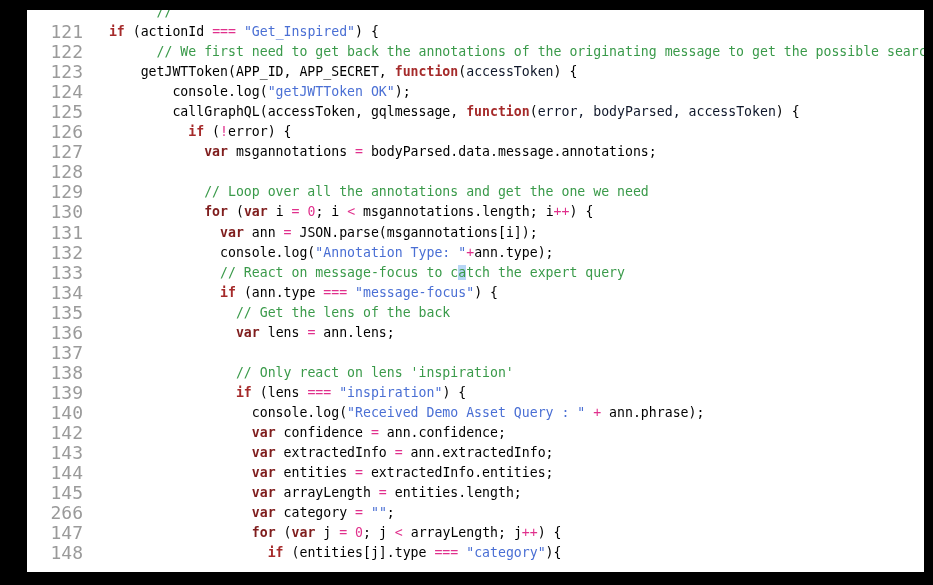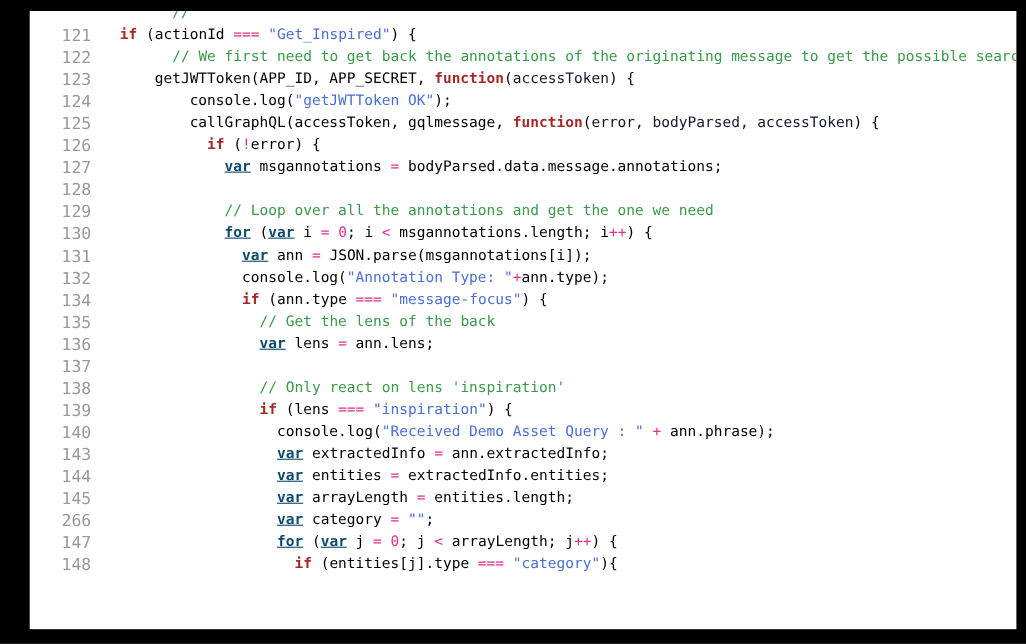--- a/index.html
+++ b/index.html
@@ -47,35 +47,35 @@
     font-size: 13.2px;
     font-family: "DejaVu Sans Mono", monospace;
     letter-spacing: 0px;
   }
   .gutter {
     display: inline-block;
     width: 56px;
     padding-right: 10px;
     text-align: right;
     color: #9a9a9a;
-    font-size: 15px;
+    font-size: 18px;
     font-family: "DejaVu Sans Mono", monospace;
     -webkit-user-select: none;
     user-select: none;
     vertical-align: top;
   }
   .code-text {
     display: inline-block;
     vertical-align: top;
     color: #000000;
   }
   
   .t-plain    { color: #000000; }
   .t-kw       { color: #a52a2a; font-weight: bold; }
-  .t-kwvar    { color: #0c4a6e; font-weight: bold; text-decoration: underline; }
+  .t-kwvar    { color: #7f1d1d; font-weight: bold; }
   .t-str      { color: #4a6fd4; }
   .t-com      { color: #3a9a4a; }
   .t-op       { color: #e0308c; }
   .t-param    { color: #0f172a; }
   .t-num      { color: #e0308c; }
   .cursor-sel { background: #b7d6f5; }
   
   #right-mask {
     position: absolute;
     right: 0;
@@ -96,27 +96,29 @@
         <div class="code-line"><span class="gutter">123</span><span class="code-text"><span class="t-plain">      getJWTToken(APP_ID, APP_SECRET, </span><span class="t-kw">function</span><span class="t-plain">(</span><span class="t-param">accessToken</span><span class="t-plain">) {</span></span></div>
         <div class="code-line"><span class="gutter">124</span><span class="code-text"><span class="t-plain">          console.log(</span><span class="t-str">"getJWTToken OK"</span><span class="t-plain">);</span></span></div>
         <div class="code-line"><span class="gutter">125</span><span class="code-text"><span class="t-plain">          callGraphQL(accessToken, gqlmessage, </span><span class="t-kw">function</span><span class="t-plain">(</span><span class="t-param">error, bodyParsed, accessToken</span><span class="t-plain">) {</span></span></div>
         <div class="code-line"><span class="gutter">126</span><span class="code-text"><span class="t-plain">            </span><span class="t-kw">if</span><span class="t-plain"> (</span><span class="t-op">!</span><span class="t-plain">error) {</span></span></div>
         <div class="code-line"><span class="gutter">127</span><span class="code-text"><span class="t-plain">              </span><span class="t-kwvar">var</span><span class="t-plain"> msgannotations </span><span class="t-op">=</span><span class="t-plain"> bodyParsed.data.message.annotations;</span></span></div>
         <div class="code-line"><span class="gutter">128</span><span class="code-text"> </span></div>
         <div class="code-line"><span class="gutter">129</span><span class="code-text"><span class="t-plain">              </span><span class="t-com">// Loop over all the annotations and get the one we need</span></span></div>
         <div class="code-line"><span class="gutter">130</span><span class="code-text"><span class="t-plain">              </span><span class="t-kwvar">for</span><span class="t-plain"> (</span><span class="t-kwvar">var</span><span class="t-plain"> i </span><span class="t-op">=</span><span class="t-plain"> </span><span class="t-num">0</span><span class="t-plain">; i </span><span class="t-op">&lt;</span><span class="t-plain"> msgannotations.length; i</span><span class="t-op">++</span><span class="t-plain">) {</span></span></div>
         <div class="code-line"><span class="gutter">131</span><span class="code-text"><span class="t-plain">                </span><span class="t-kwvar">var</span><span class="t-plain"> ann </span><span class="t-op">=</span><span class="t-plain"> JSON.parse(msgannotations[i]);</span></span></div>
         <div class="code-line"><span class="gutter">132</span><span class="code-text"><span class="t-plain">                console.log(</span><span class="t-str">"Annotation Type: "</span><span class="t-op">+</span><span class="t-plain">ann.type);</span></span></div>
+        <div class="code-line"><span class="gutter">133</span><span class="code-text"><span class="t-plain">                </span><span class="t-com">// React on message-focus to c</span><span class="t-com cursor-sel">a</span><span class="t-com">tch the expert query</span></span></div>
         <div class="code-line"><span class="gutter">134</span><span class="code-text"><span class="t-plain">                </span><span class="t-kw">if</span><span class="t-plain"> (ann.type </span><span class="t-op">===</span><span class="t-plain"> </span><span class="t-str">"message-focus"</span><span class="t-plain">) {</span></span></div>
         <div class="code-line"><span class="gutter">135</span><span class="code-text"><span class="t-plain">                  </span><span class="t-com">// Get the lens of the back</span></span></div>
         <div class="code-line"><span class="gutter">136</span><span class="code-text"><span class="t-plain">                  </span><span class="t-kwvar">var</span><span class="t-plain"> lens </span><span class="t-op">=</span><span class="t-plain"> ann.lens;</span></span></div>
         <div class="code-line"><span class="gutter">137</span><span class="code-text"> </span></div>
         <div class="code-line"><span class="gutter">138</span><span class="code-text"><span class="t-plain">                  </span><span class="t-com">// Only react on lens 'inspiration'</span></span></div>
         <div class="code-line"><span class="gutter">139</span><span class="code-text"><span class="t-plain">                  </span><span class="t-kw">if</span><span class="t-plain"> (lens </span><span class="t-op">===</span><span class="t-plain"> </span><span class="t-str">"inspiration"</span><span class="t-plain">) {</span></span></div>
         <div class="code-line"><span class="gutter">140</span><span class="code-text"><span class="t-plain">                    console.log(</span><span class="t-str">"Received Demo Asset Query : "</span><span class="t-plain"> </span><span class="t-op">+</span><span class="t-plain"> ann.phrase);</span></span></div>
+        <div class="code-line"><span class="gutter">142</span><span class="code-text"><span class="t-plain">                    </span><span class="t-kwvar">var</span><span class="t-plain"> confidence </span><span class="t-op">=</span><span class="t-plain"> ann.confidence;</span></span></div>
         <div class="code-line"><span class="gutter">143</span><span class="code-text"><span class="t-plain">                    </span><span class="t-kwvar">var</span><span class="t-plain"> extractedInfo </span><span class="t-op">=</span><span class="t-plain"> ann.extractedInfo;</span></span></div>
         <div class="code-line"><span class="gutter">144</span><span class="code-text"><span class="t-plain">                    </span><span class="t-kwvar">var</span><span class="t-plain"> entities </span><span class="t-op">=</span><span class="t-plain"> extractedInfo.entities;</span></span></div>
         <div class="code-line"><span class="gutter">145</span><span class="code-text"><span class="t-plain">                    </span><span class="t-kwvar">var</span><span class="t-plain"> arrayLength </span><span class="t-op">=</span><span class="t-plain"> entities.length;</span></span></div>
         <div class="code-line"><span class="gutter">266</span><span class="code-text"><span class="t-plain">                    </span><span class="t-kwvar">var</span><span class="t-plain"> category </span><span class="t-op">=</span><span class="t-plain"> </span><span class="t-str">""</span><span class="t-plain">;</span></span></div>
         <div class="code-line"><span class="gutter">147</span><span class="code-text"><span class="t-plain">                    </span><span class="t-kwvar">for</span><span class="t-plain"> (</span><span class="t-kwvar">var</span><span class="t-plain"> j </span><span class="t-op">=</span><span class="t-plain"> </span><span class="t-num">0</span><span class="t-plain">; j </span><span class="t-op">&lt;</span><span class="t-plain"> arrayLength; j</span><span class="t-op">++</span><span class="t-plain">) {</span></span></div>
         <div class="code-line"><span class="gutter">148</span><span class="code-text"><span class="t-plain">                      </span><span class="t-kw">if</span><span class="t-plain"> (entities[j].type </span><span class="t-op">===</span><span class="t-plain"> </span><span class="t-str">"category"</span><span class="t-plain">){</span></span></div>
       </div>
     <div id="right-mask"></div>
   </div>
 </div>

